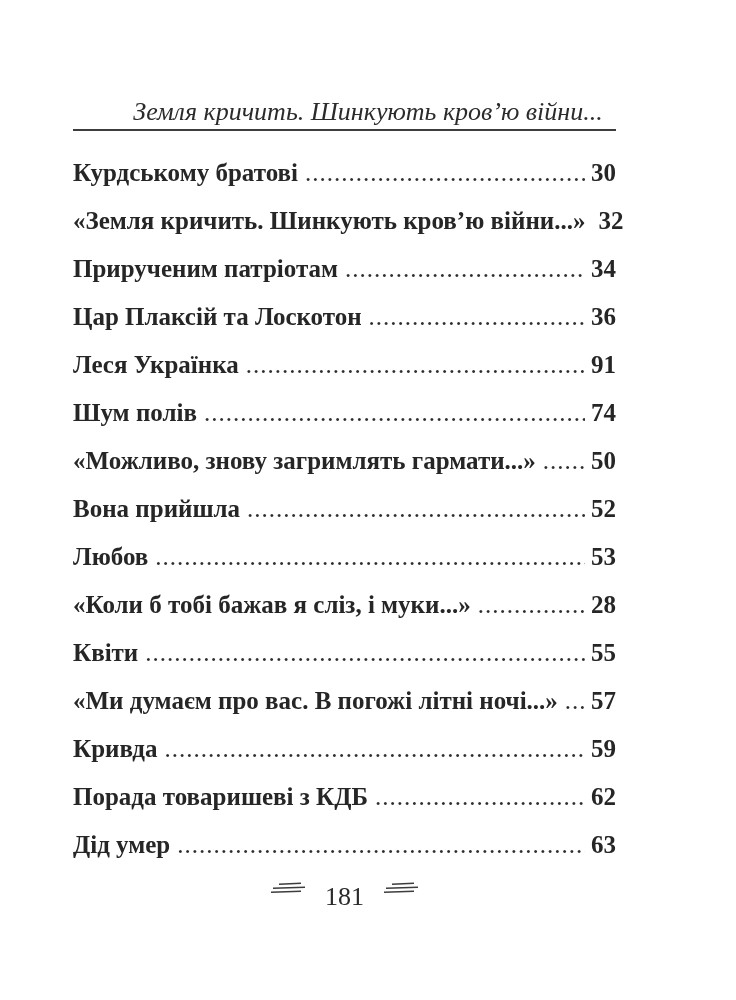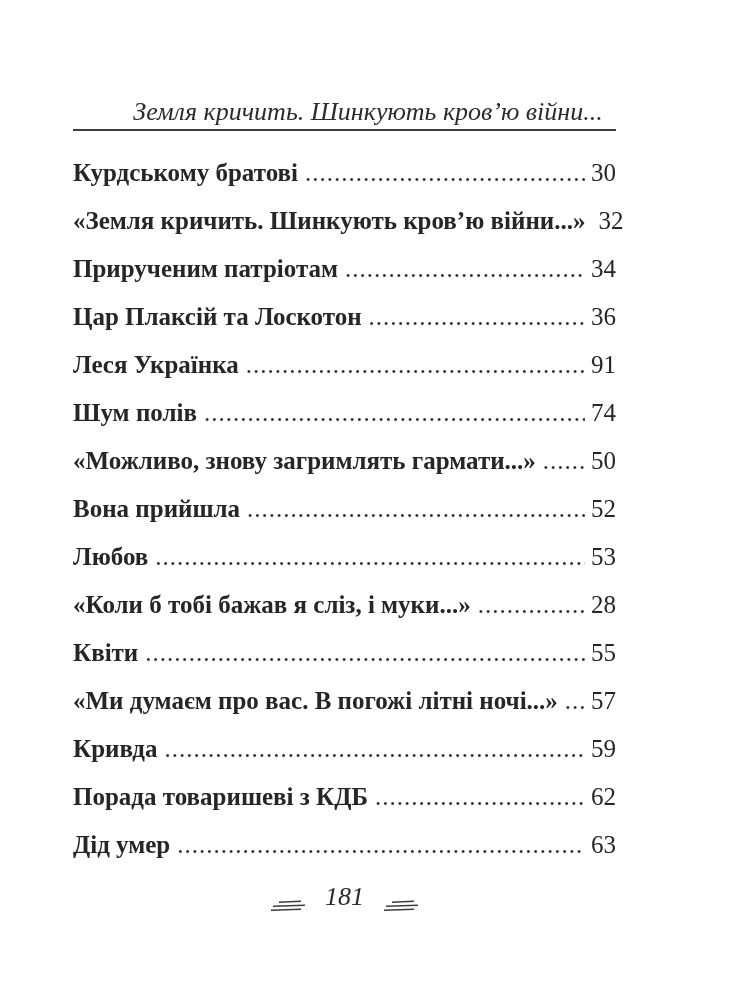--- a/index.html
+++ b/index.html
@@ -53,28 +53,28 @@
     text-align: right;
     margin: 0 6px 0 7px;
     color: #2e2e2e;
   }
   .leader::after {
     content: "..........................................................................................................";
     letter-spacing: 1px;
   }
   .toc-page {
     flex: 0 0 auto;
+    font-weight: bold;
   }
   .footer {
     margin: 2px 120px 0 73px;
     display: flex;
     justify-content: center;
-    align-items: flex-end;
+    align-items: flex-start;
     gap: 19px;
-    font-style: italic;
   }
   .folio {
     font-size: 26px;
     line-height: 1.2;
     color: #2b2b2b;
   }
   .ornament {
     display: block;
   }
   .ornament line {

